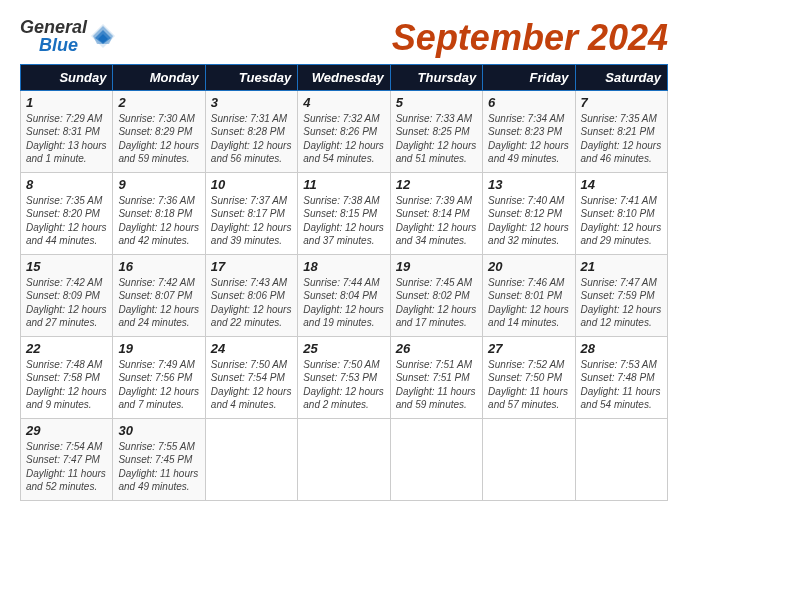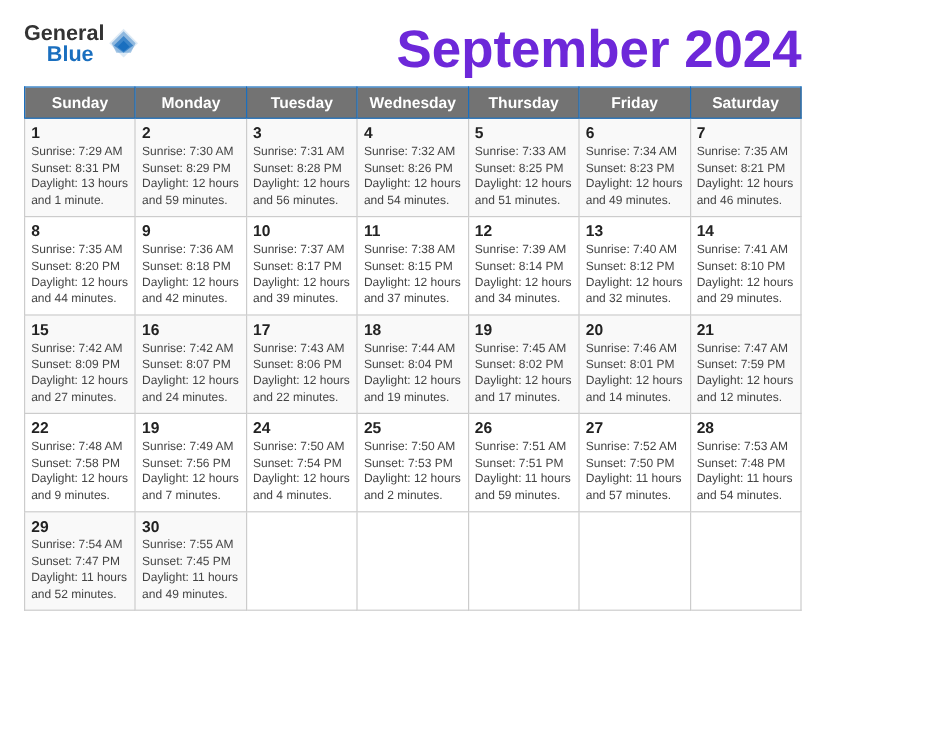--- a/index.html
+++ b/index.html
@@ -6,20 +6,21 @@
     body {
       width: 792px;
       height: 612px;
       background: #fff;
       font-family: Arial, sans-serif;
       overflow: hidden;
     }
     .page {
       width: 688px;
       padding: 18px 20px 12px 20px;
+      font-style: italic;
     }
     .header-top {
       display: flex;
       align-items: flex-start;
       justify-content: space-between;
       margin-bottom: 6px;
     }
     .logo {
       display: flex;
       align-items: center;
@@ -42,41 +43,41 @@
     }
     .logo-icon {
       width: 28px;
       height: 28px;
       margin-left: 2px;
     }
     .title-block {
       text-align: right;
     }
     .month-title {
-      font-size: 44px;
-      font-weight: bold;
-      color: #6d28d9;
+      font-size: 36px;
+      font-weight: bold;
+      color: #c2410c;
       line-height: 1.1;
     }
     .location {
       font-size: 15px;
       color: #555;
     }
     table {
       width: 100%;
       border-collapse: collapse;
       table-layout: fixed;
     }
     thead tr th {
-      background-color: #737373;
+      background-color: #0f172a;
       color: #fff;
       font-size: 13px;
       font-weight: bold;
       padding: 5px 6px;
-      text-align: center;
+      text-align: right;
       border: 1px solid #1a6fbf;
     }
     tbody tr td {
       border: 1px solid #ccc;
       vertical-align: top;
       padding: 4px 5px;
       font-size: 10px;
       color: #333;
       height: 82px;
     }

